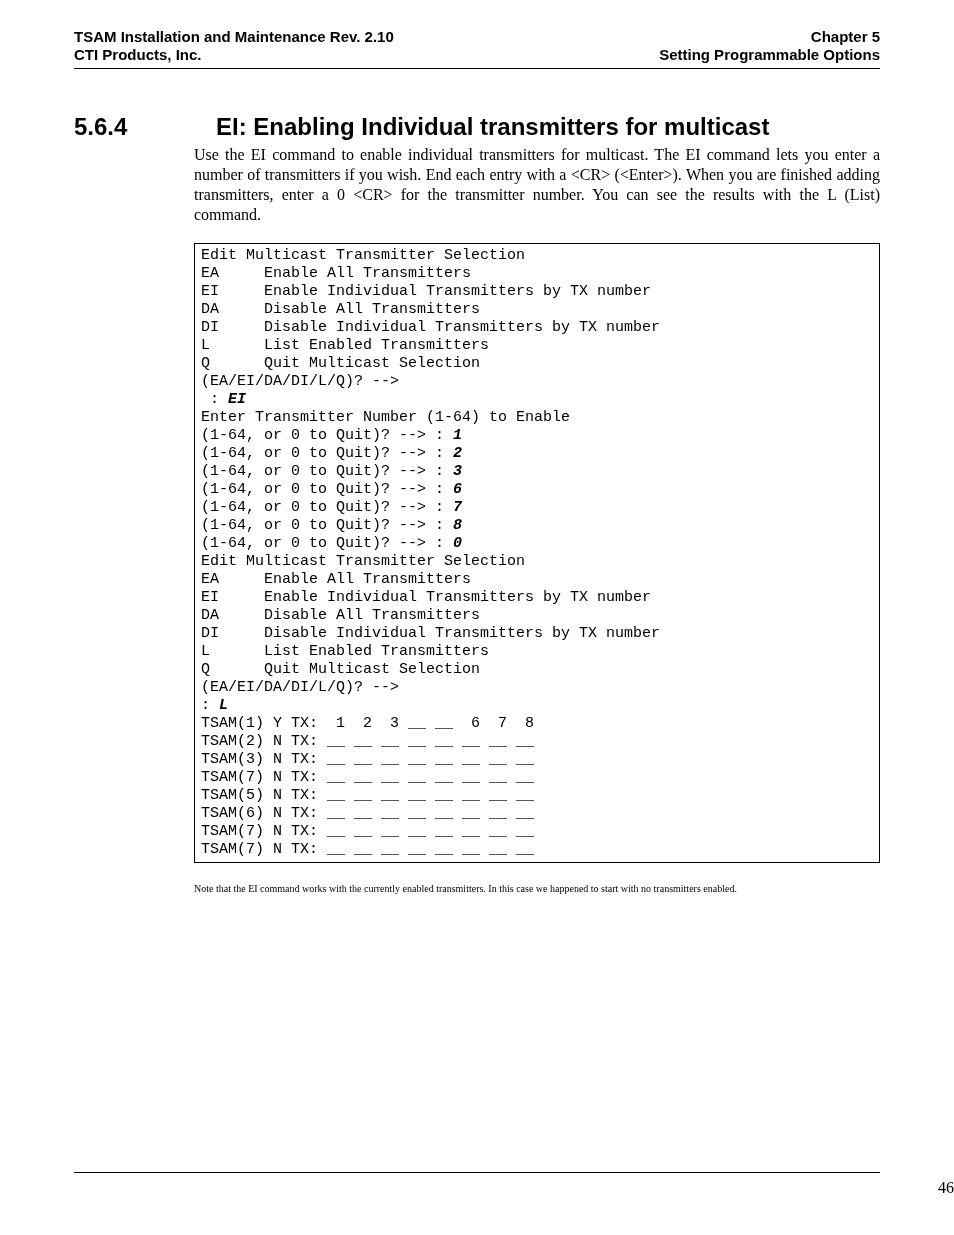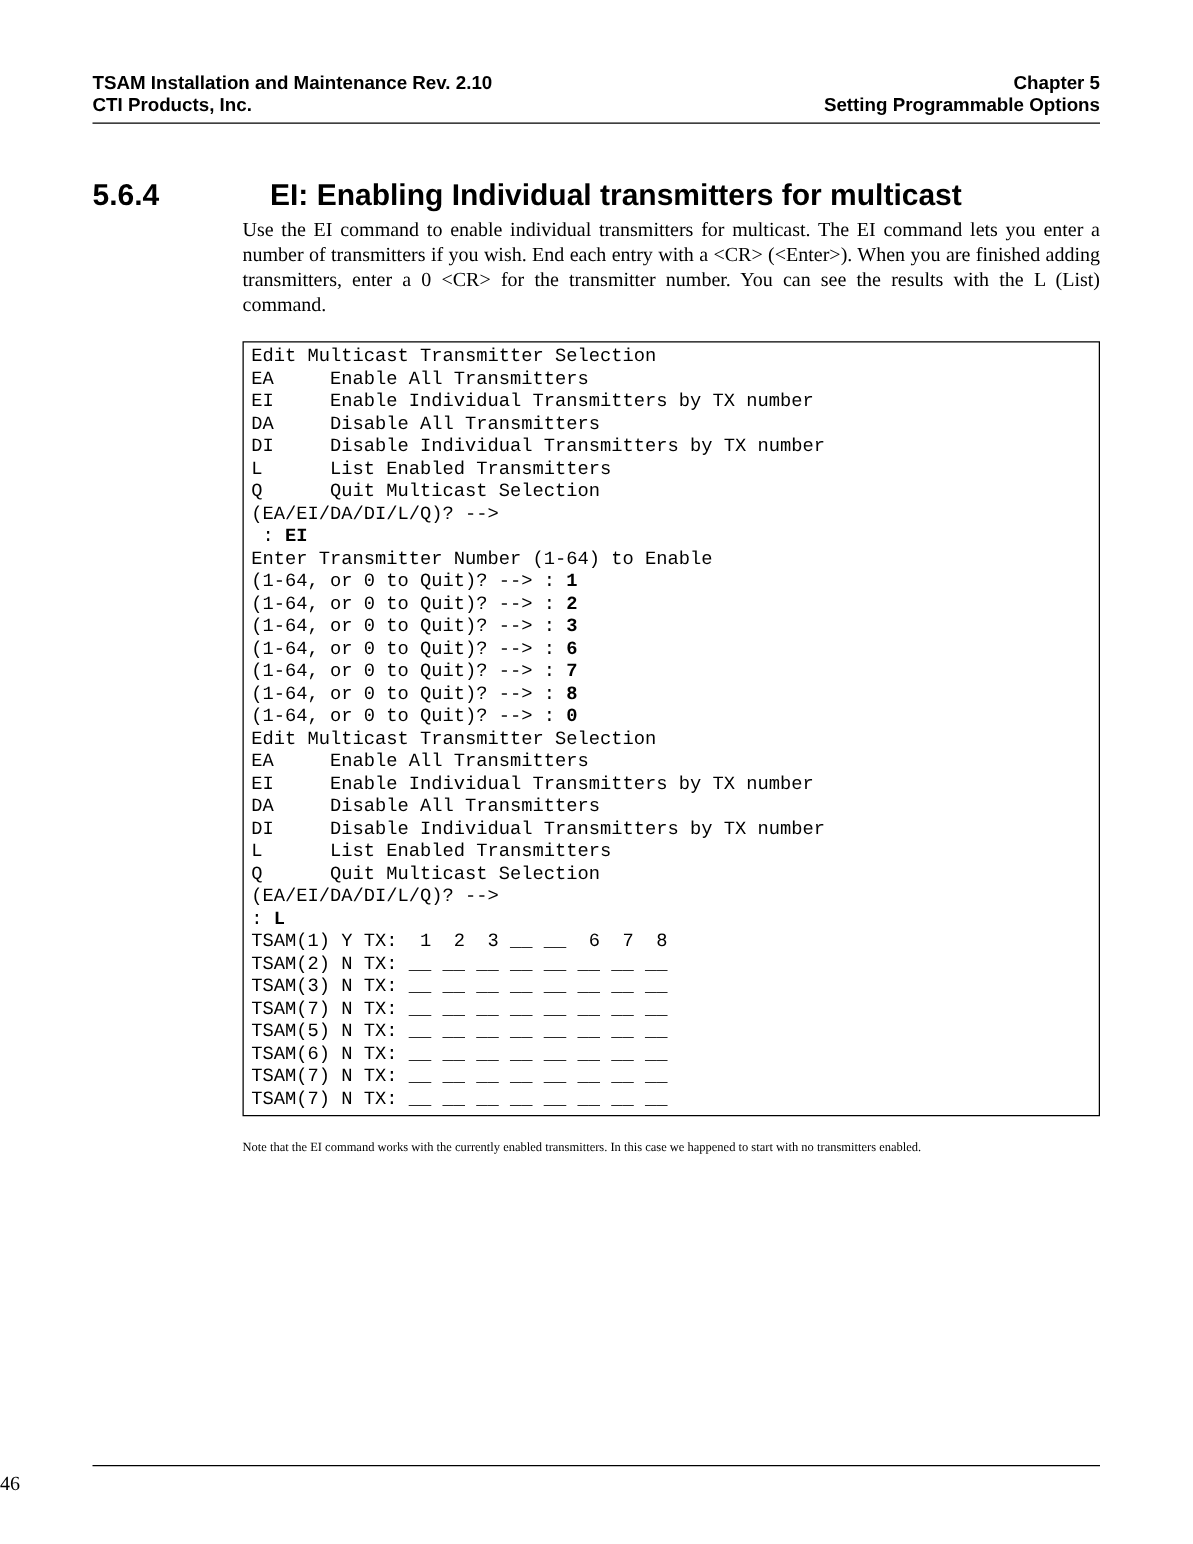--- a/index.html
+++ b/index.html
@@ -7,21 +7,21 @@
     padding: 0;
     font-family: "Times New Roman", Times, serif;
     background: #fff;
     color: #000;
     width: 954px;
     height: 1235px;
     box-sizing: border-box;
     position: relative;
   }
   .page {
-    padding: 58px 74px 0 74px;
+    padding: 28px 74px 0 74px;
     box-sizing: border-box;
     height: 100%;
     position: relative;
   }
   .header-row {
     display: flex;
     justify-content: space-between;
     font-family: Arial, Helvetica, sans-serif;
     font-weight: bold;
     font-size: 15px;
@@ -65,33 +65,34 @@
     font-family: "Courier New", Courier, monospace;
     font-size: 15px;
     line-height: 18px;
     white-space: pre;
     padding: 3px 6px 3px 6px;
     margin-top: 18px;
     overflow: hidden;
   }
   .code-bold {
     font-weight: bold;
+    font-style: italic;
   }
   .note {
     font-size: 10px;
     line-height: 20px;
     text-align: justify;
     margin-top: 16px;
   }
   .footer {
     position: absolute;
     left: 0;
     right: 0;
     bottom: 38px;
-    text-align: left;
+    text-align: right;
     font-size: 16px;
   }
   .footer-rule {
     border: none;
     border-top: 1.5px solid #000;
     margin: 0 74px 6px 74px;
   }
 </style>
 </head>
 <body>

